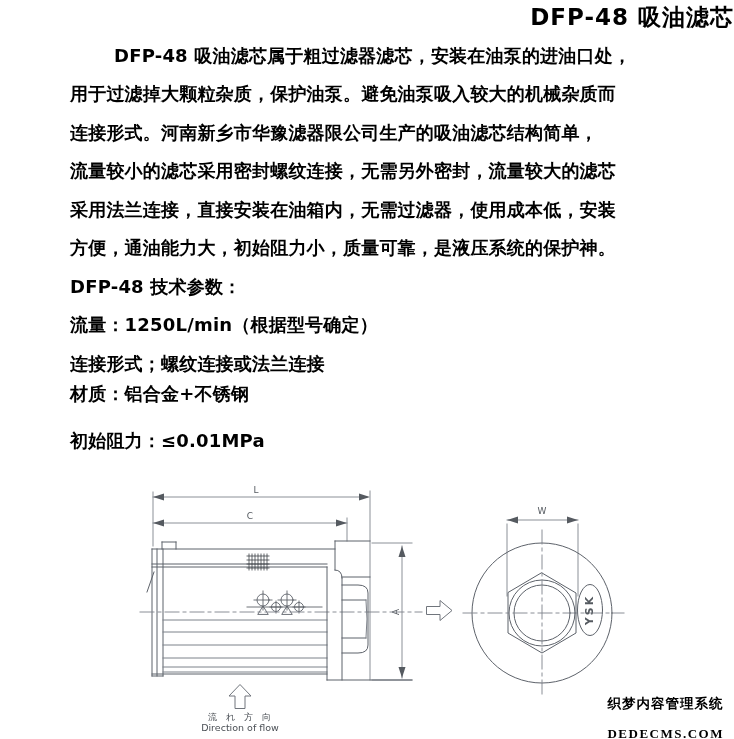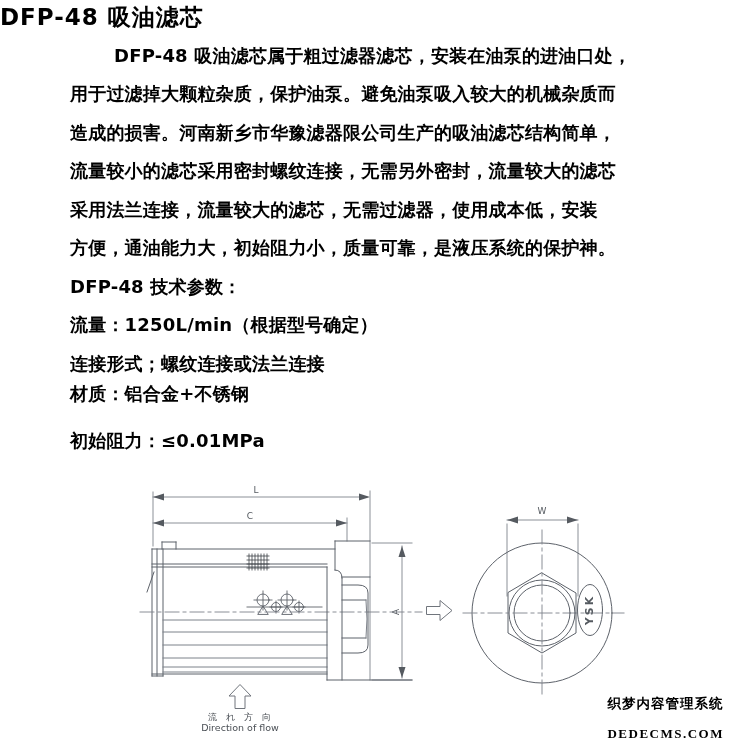--- a/index.html
+++ b/index.html
@@ -3,21 +3,21 @@
 <meta charset="utf-8">
 <style>
   html,body{margin:0;padding:0;}
   body{
     width:734px;height:739px;position:relative;background:#ffffff;
     font-family:"DejaVu Sans","Liberation Sans",sans-serif;
     overflow:hidden;
   }
   .page-title{
     position:absolute;top:2px;left:0;width:734px;
-    text-align:left;font-size:23px;font-weight:bold;color:#000;
+    text-align:right;font-size:23px;font-weight:bold;color:#000;
     letter-spacing:1px;
   }
   .textline{
     position:absolute;left:70px;width:600px;
     font-size:18px;font-weight:bold;color:#000;
     white-space:nowrap;letter-spacing:0.2px;
   }
   .indent{left:114px;}
   svg text{font-family:"DejaVu Sans","Liberation Sans",sans-serif;}
   .dimlabel{font-size:9px;fill:#555a60;}
@@ -33,23 +33,23 @@
   .watermark .wm1{font-size:13.5px;font-weight:bold;letter-spacing:1px;}
   .watermark .wm2{font-size:13px;font-weight:bold;letter-spacing:1.5px;margin-top:16px;}
 </style>
 </head>
 <body>
 
 <div class="page-title">DFP-48 吸油滤芯</div>
 
 <div class="textline indent" style="top:44px">DFP-48 吸油滤芯属于粗过滤器滤芯，安装在油泵的进油口处，</div>
 <div class="textline" style="top:82px">用于过滤掉大颗粒杂质，保护油泵。避免油泵吸入较大的机械杂质而</div>
-<div class="textline" style="top:121px">造成的损害。河南新乡市华豫滤器限公司生产的吸油滤芯结构简单，</div>
+<div class="textline" style="top:121px">连接形式。河南新乡市华豫滤器限公司生产的吸油滤芯结构简单，</div>
 <div class="textline" style="top:159px">流量较小的滤芯采用密封螺纹连接，无需另外密封，流量较大的滤芯</div>
-<div class="textline" style="top:198px">采用法兰连接，流量较大的滤芯，无需过滤器，使用成本低，安装</div>
+<div class="textline" style="top:198px">采用法兰连接，直接安装在油箱内，无需过滤器，使用成本低，安装</div>
 <div class="textline" style="top:236px">方便，通油能力大，初始阻力小，质量可靠，是液压系统的保护神。</div>
 <div class="textline" style="top:275px">DFP-48 技术参数：</div>
 <div class="textline" style="top:313px">流量：1250L/min（根据型号确定）</div>
 <div class="textline" style="top:352px">连接形式；螺纹连接或法兰连接</div>
 <div class="textline" style="top:382px">材质：铝合金+不锈钢</div>
 <div class="textline" style="top:429px">初始阻力：≤0.01MPa</div>
 
 <svg style="position:absolute;left:0;top:480px" width="734" height="259" viewBox="0 480 734 259" fill="none" stroke-linecap="square">
 
   <g stroke="#70757c" stroke-width="1">

